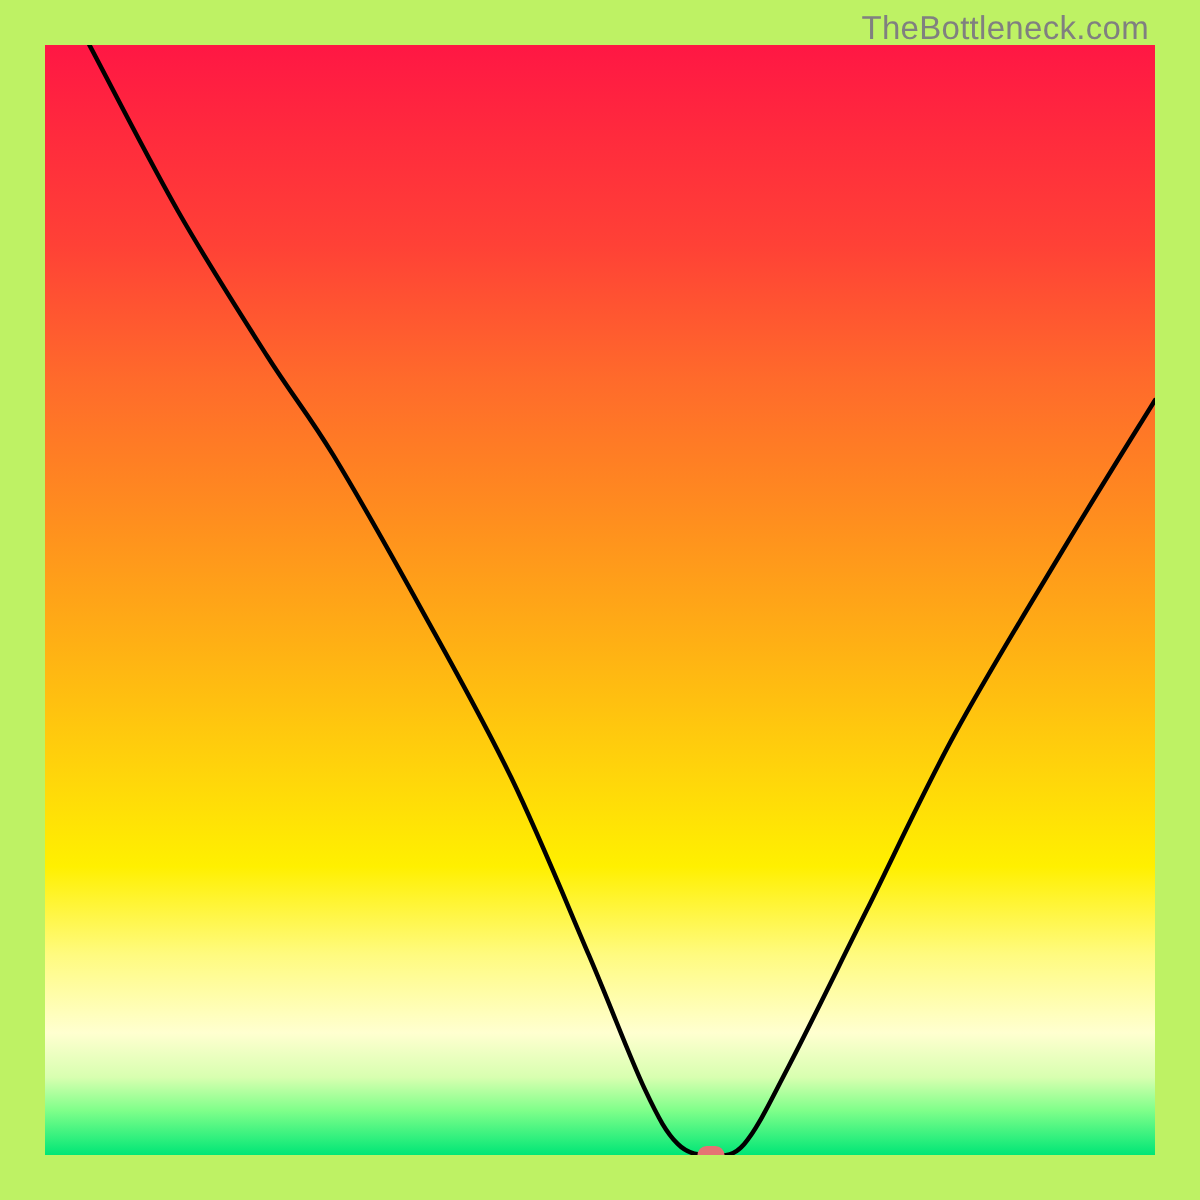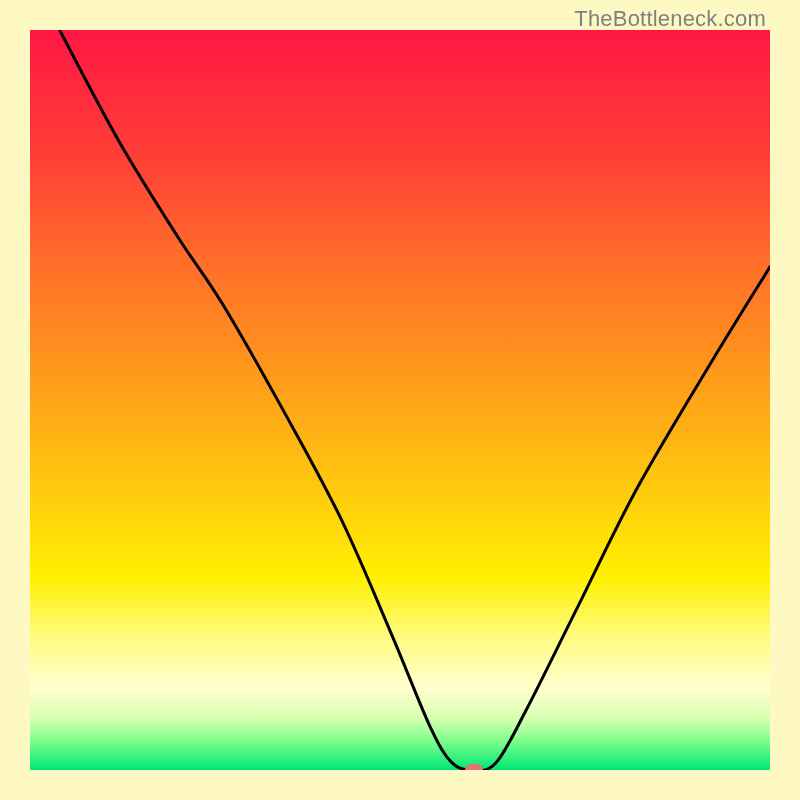--- a/index.html
+++ b/index.html
@@ -1,16 +1,16 @@
 <!DOCTYPE html>
 <html><head>
 <meta charset="utf-8">
 <style>
   html,body{margin:0;padding:0;width:800px;height:800px;background:#000;overflow:hidden;font-family:Arial,Helvetica,sans-serif}
-  .frame{position:absolute;left:0;top:0;width:800px;height:800px;background:#fef9c3}
+  .frame{position:absolute;left:0;top:0;width:800px;height:800px;background:#bef264}
   .plot{position:absolute;left:30px;top:30px;width:740px;height:740px;overflow:hidden}
   .gradient{position:absolute;left:0;top:0;width:100%;height:100%;
     background:linear-gradient(to bottom,
       #ff1744 0%,
       #ff2a3d 8%,
       #ff4136 18%,
       #ff6a2b 30%,
       #ff8c1f 42%,
       #ffb014 54%,
       #ffd60a 66%,

